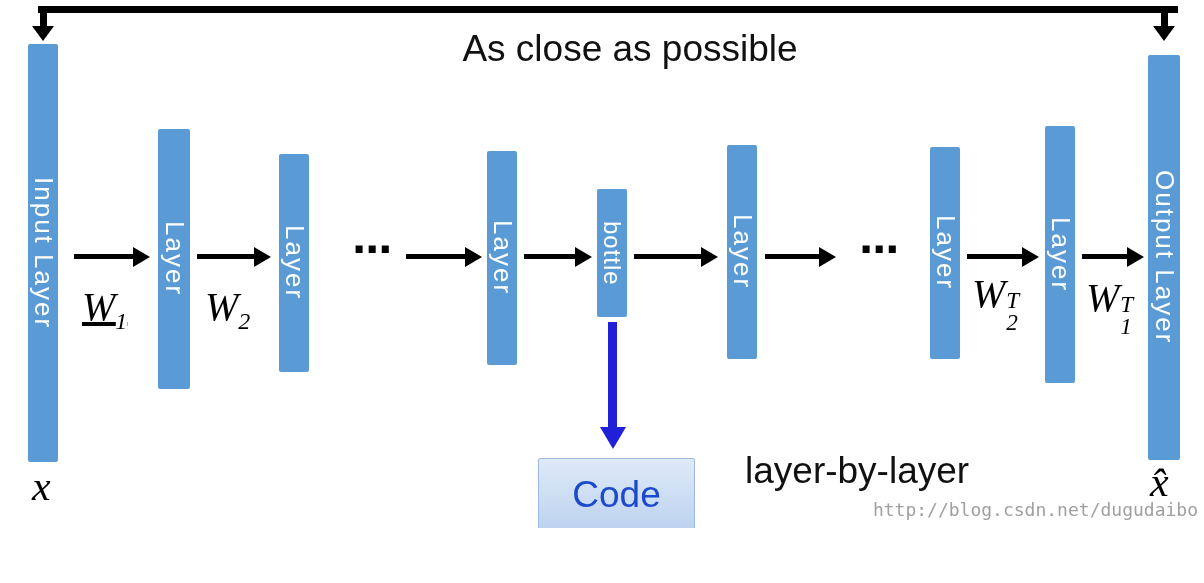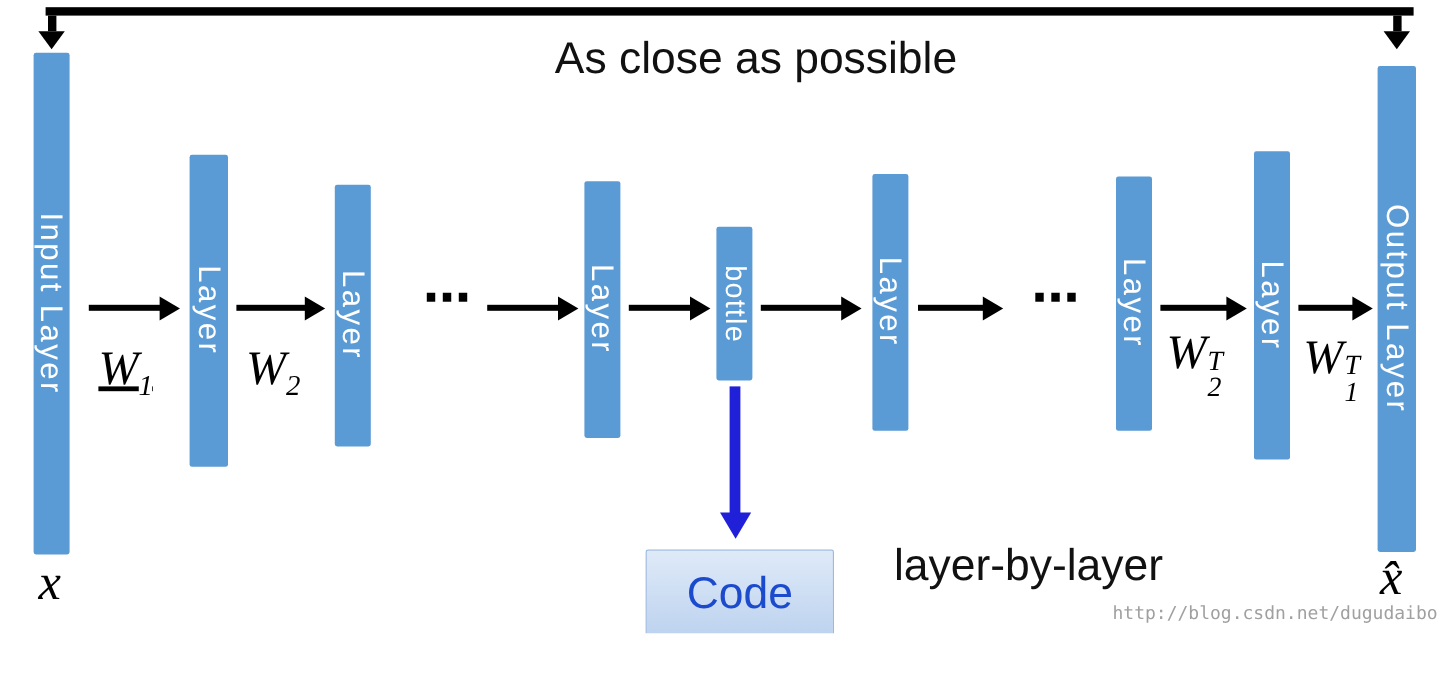--- a/index.html
+++ b/index.html
@@ -141,21 +141,21 @@
     font-size: 37px;
     color: #111;
     line-height: 55px;
     white-space: nowrap;
   }
 
   .watermark {
     position: absolute;
     right: 6px; bottom: 8px;
     font-family: "DejaVu Sans Mono", "Liberation Mono", monospace;
-    font-size: 15px;
+    font-size: 18px;
     color: #a0a0a0;
   }
 </style>
 </head>
 <body>
 
 <div id="canvas">
 
   <div class="bracket-h" style="left:38px; top:6px; width:1140px;"></div>
   <div class="bracket-v" style="left:40px; top:13px; height:13px;"></div>

